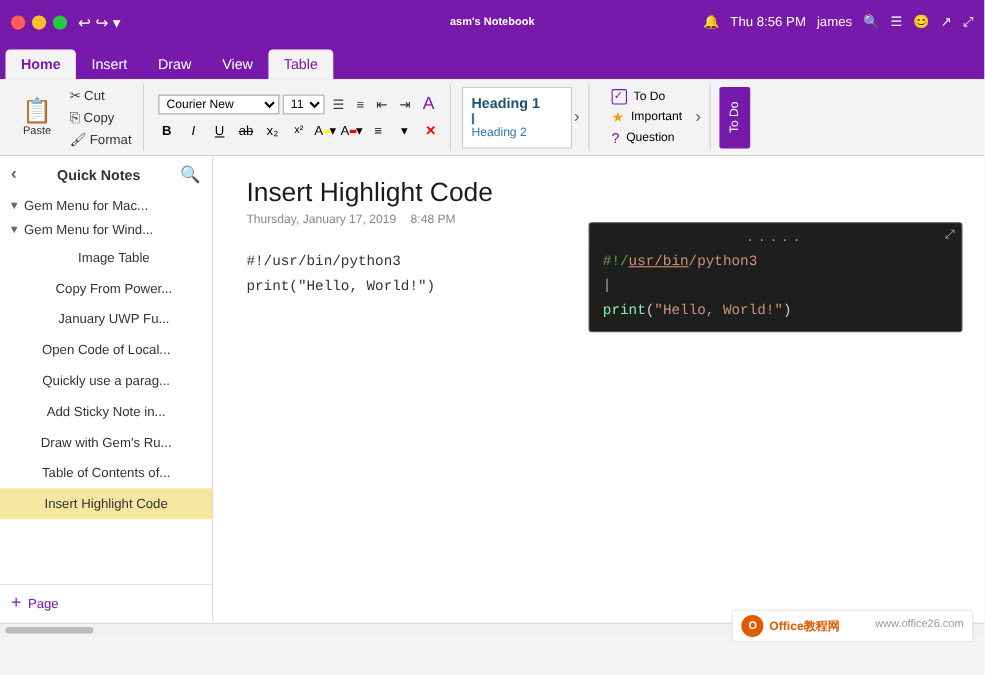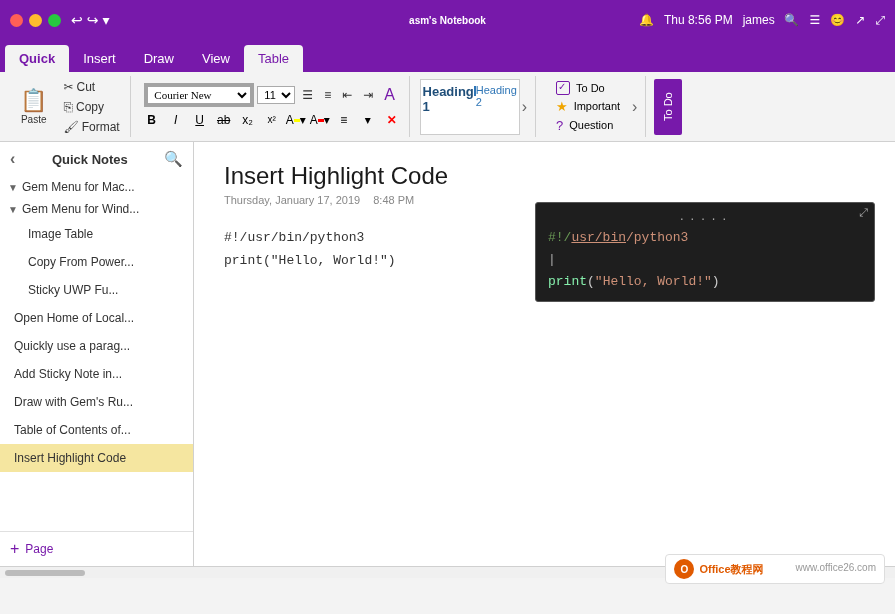--- a/index.html
+++ b/index.html
@@ -84,21 +84,21 @@
       padding: 4px 8px;
       cursor: pointer;
       border-radius: 3px;
       min-width: 40px;
     }
     .paste-icon { font-size: 22px; }
     .paste-label { font-size: 10px; color: #333; }
 
     
     .font-row { display: flex; align-items: center; gap: 3px; }
-    .font-select { font-size: 11px; padding: 1px 2px; border: 4px solid #a3a3a3; background: white; width: 110px; font-family: Liberation Serif, serif; }
+    .font-select { font-size: 11px; padding: 1px 2px; border: 1px solid #a3a3a3; background: white; width: 110px; }
     .size-select { font-size: 11px; padding: 1px 2px; border: 1px solid #aaa; background: white; width: 38px; }
     .format-btns { display: flex; align-items: center; gap: 2px; }
     .fmt-btn {
       width: 22px; height: 22px; border: 1px solid transparent; background: none;
       cursor: pointer; font-size: 12px; border-radius: 2px; display: flex; align-items: center; justify-content: center;
     }
     .fmt-btn.bold { font-weight: bold; }
     .fmt-btn.italic { font-style: italic; }
     .fmt-btn.underline { text-decoration: underline; }
     .fmt-btn.strike { text-decoration: line-through; }
@@ -107,21 +107,21 @@
     .swatch-yellow { background: yellow; }
     .swatch-red { background: red; }
 
     
     .styles-group { display: flex; align-items: center; }
     .styles-box {
       border: 1px solid #ccc;
       background: white;
       padding: 4px 8px;
       display: flex;
-      flex-direction: row;
+      flex-direction: column;
       width: 100px;
       height: 56px;
       justify-content: center;
     }
     .heading1 { font-size: 13px; color: #1f4e79; font-weight: bold; }
     .heading2 { font-size: 11px; color: #2e75b6; }
     .styles-chevron { font-size: 16px; color: #666; padding: 2px; cursor: pointer; }
 
     
     .tags-group {
@@ -180,20 +180,21 @@
     .sidebar-collapse { color: #666; font-size: 16px; cursor: pointer; }
     .sidebar-list { flex: 1; overflow-y: auto; }
     .sidebar-item {
       padding: 7px 14px;
       font-size: 12px;
       color: #333;
       cursor: pointer;
       white-space: nowrap;
       overflow: hidden;
       text-overflow: ellipsis;
+      text-align: center;
     }
     .sidebar-item.active { background: #f5e6a0; }
     .sidebar-section {
       padding: 4px 8px;
       font-size: 12px;
       color: #333;
       cursor: pointer;
       font-weight: 500;
       display: flex;
       align-items: center;
@@ -332,21 +333,21 @@
     <span>james</span>
     <span>🔍</span>
     <span>☰</span>
     <span>😊</span>
     <span>↗</span>
     <span>⤢</span>
   </div>
 </div>
 
 <div class="ribbon-tabs">
-  <div class="ribbon-tab active">Quick</div>
+  <div class="ribbon-tab active">Home</div>
   <div class="ribbon-tab">Insert</div>
   <div class="ribbon-tab">Draw</div>
   <div class="ribbon-tab">View</div>
   <div class="ribbon-tab table-tab">Table</div>
 </div>
 
 <div class="ribbon">
 
   <div class="ribbon-group">
     <div class="ribbon-group-top">
@@ -458,22 +459,22 @@
       <div class="sidebar-section">
         <span class="chevron">▼</span>
         <span>Gem Menu for Mac...</span>
       </div>
       <div class="sidebar-section">
         <span class="chevron">▼</span>
         <span>Gem Menu for Wind...</span>
       </div>
       <div class="sidebar-item" style="padding-left:28px;">Image Table</div>
       <div class="sidebar-item" style="padding-left:28px;">Copy From Power...</div>
-      <div class="sidebar-item" style="padding-left:28px;">Sticky UWP Fu...</div>
-      <div class="sidebar-item">Open Home of Local...</div>
+      <div class="sidebar-item" style="padding-left:28px;">January UWP Fu...</div>
+      <div class="sidebar-item">Open Code of Local...</div>
       <div class="sidebar-item">Quickly use a parag...</div>
       <div class="sidebar-item">Add Sticky Note in...</div>
       <div class="sidebar-item">Draw with Gem's Ru...</div>
       <div class="sidebar-item">Table of Contents of...</div>
       <div class="sidebar-item active">Insert Highlight Code</div>
     </div>
     <div class="sidebar-add">
       <span style="font-size:16px;color:#7719aa;">+</span>
       <span>Page</span>
     </div>

